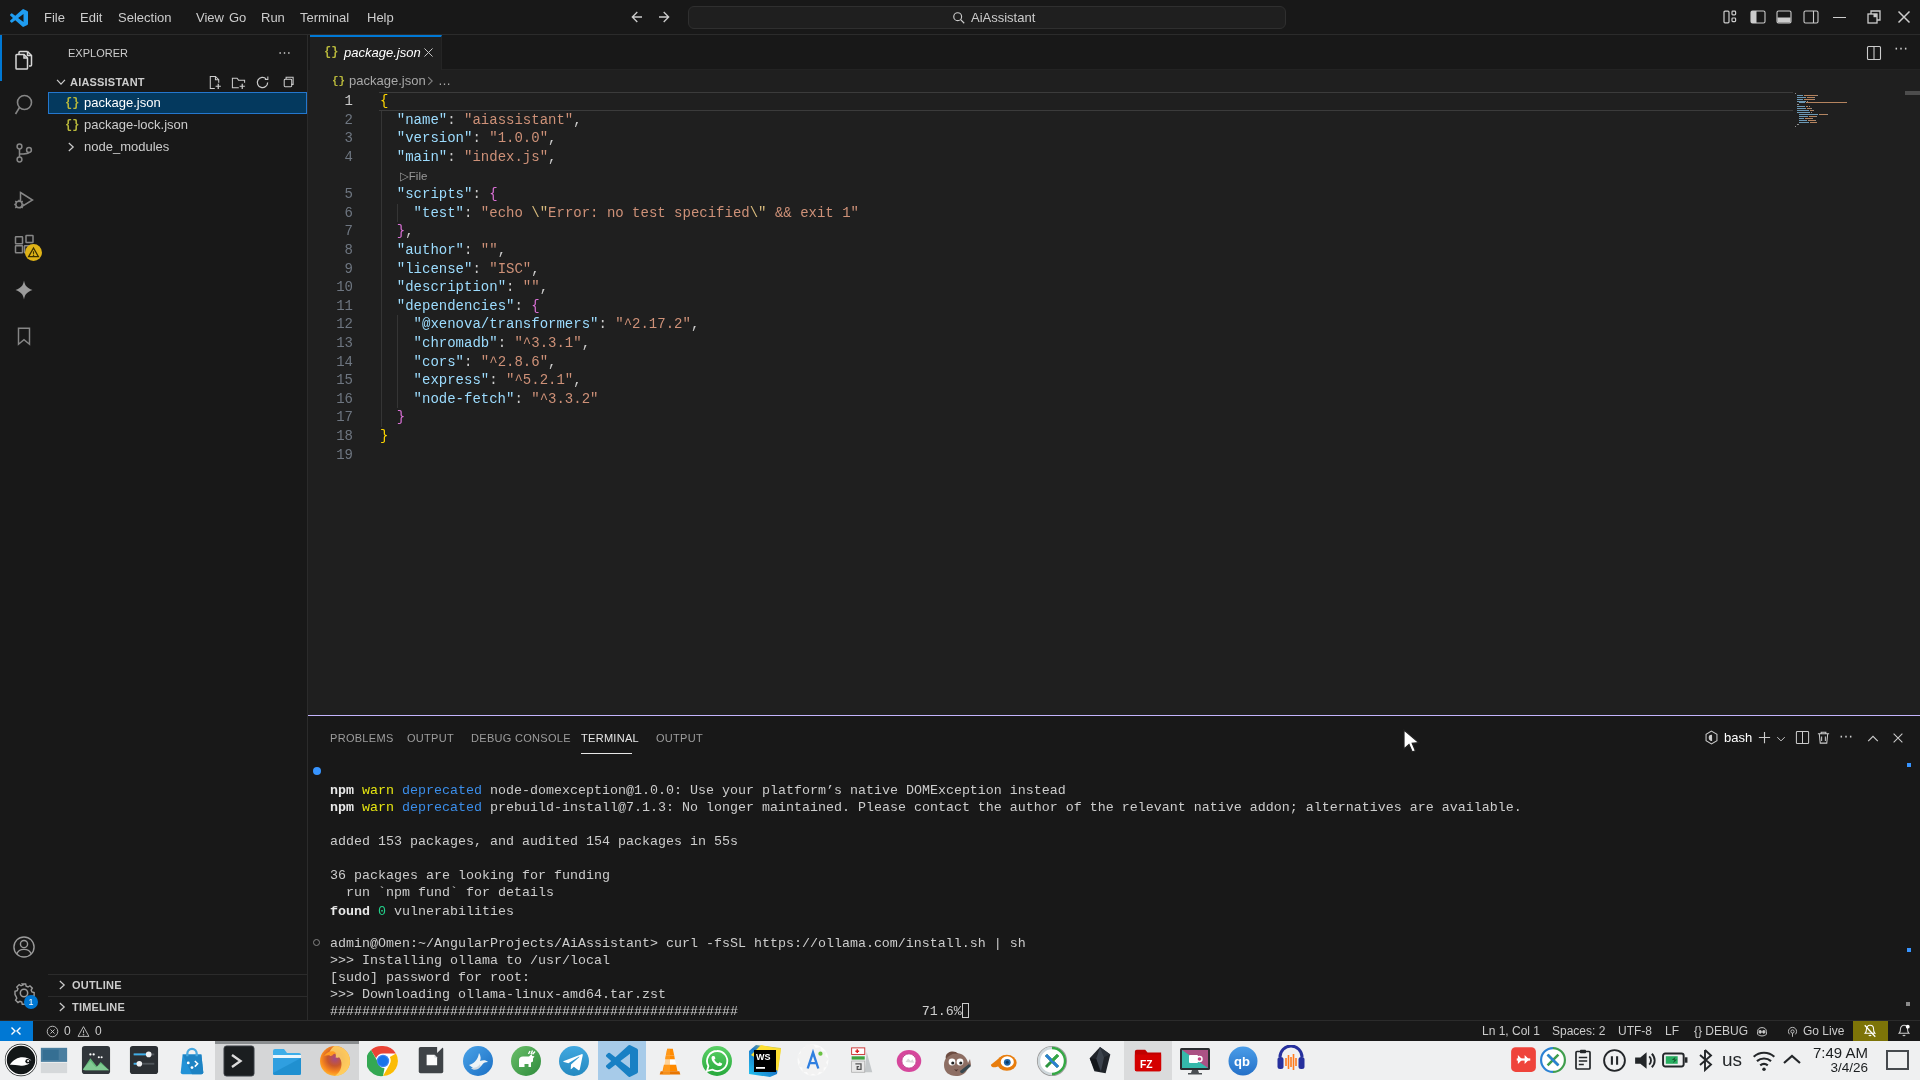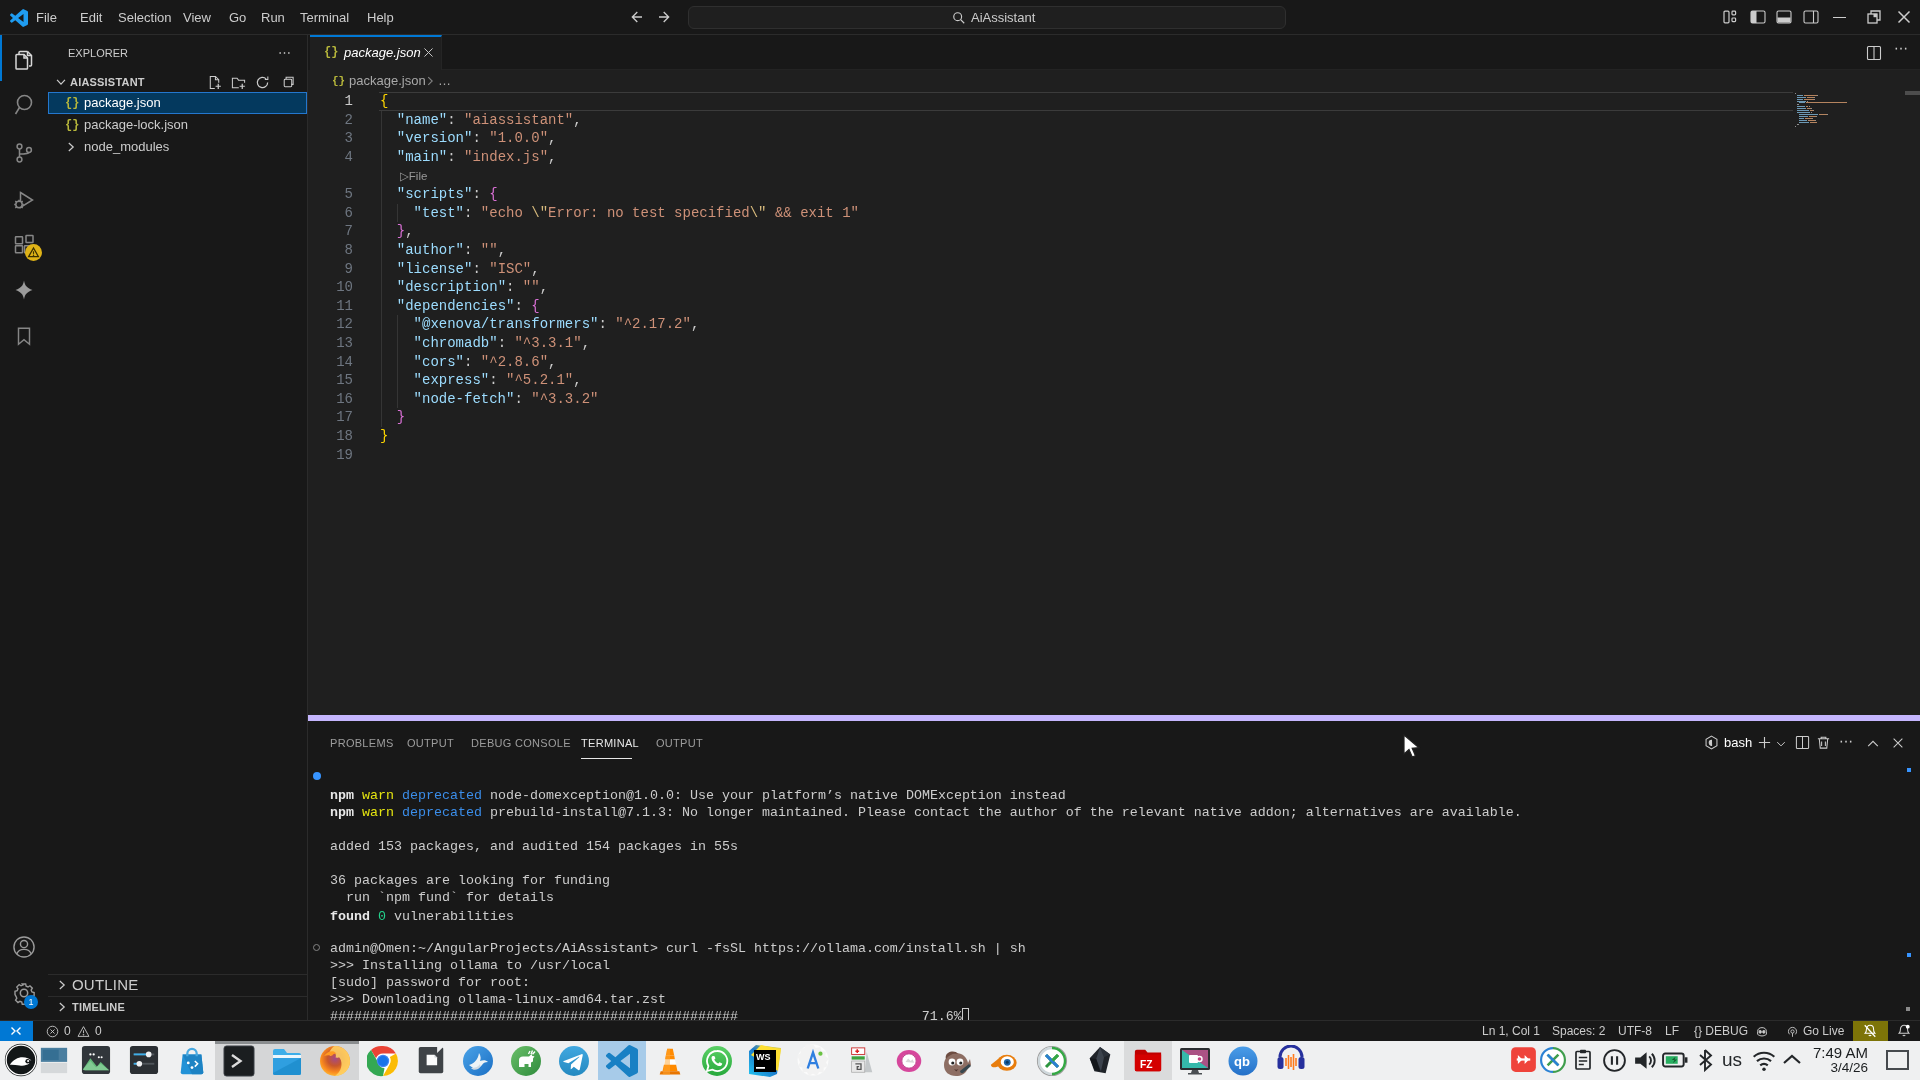--- a/index.html
+++ b/index.html
@@ -15,41 +15,41 @@
 
 #sidebar{position:absolute;top:35px;left:48px;width:260px;height:985px;background:#181818;border-right:1px solid #2b2b2b}
 
 #tabbar{position:absolute;top:35px;left:308px;width:1612px;height:35px;background:#181818}
 #breadcrumb{position:absolute;top:70px;left:308px;width:1612px;height:22px;background:#1f1f1f;color:#a9a9a9;font-size:13px}
 #editor{position:absolute;top:92px;left:308px;width:1612px;height:623px;background:#1f1f1f}
 .ln{position:absolute;width:40px;text-align:right;color:#6e7681;font-family:"Liberation Mono",monospace;font-size:14px;height:19px;line-height:19px}
 .cl{position:absolute;left:72px;height:19px;line-height:19px;white-space:pre;font-family:"Liberation Mono",monospace;font-size:14px;color:#cccccc}
 .tk-k{color:#9cdcfe}.tk-s{color:#ce9178}.tk-p{color:#cccccc}.tk-b1{color:#ffd700}.tk-b2{color:#da70d6}.tk-e{color:#d7ba7d}
 
-#panel{position:absolute;top:715px;left:308px;width:1612px;height:305px;background:#181818;border-top:6px solid #c4b5fd}
+#panel{position:absolute;top:715px;left:308px;width:1612px;height:305px;background:#181818;border-top:1px solid #c4b5fd}
 .ptab{position:absolute;top:0;height:44px;line-height:44px;font-size:11px;letter-spacing:.3px;color:#9d9d9d}
 .tl{position:absolute;left:22px;height:17px;line-height:17px;white-space:pre;font-family:"Liberation Mono",monospace;font-size:13.34px;color:#cccccc}
 .t-y{color:#e5e510}.t-b{color:#3b8eea}.t-g{color:#23d18b}.t-n{color:#e8e8e8;font-weight:bold}
 
 #statusbar{position:absolute;top:1020px;left:0;width:1920px;height:21px;background:#181818;border-top:1px solid #2b2b2b;color:#cccccc;font-size:12px}
 .sbi{position:absolute;top:0;height:20px;line-height:20px}
 
 #taskbar{position:absolute;top:1041px;left:0;width:1920px;height:39px;background:#eff0f1}
 .cell{position:absolute;top:0;height:39px;width:48px}
 </style></head><body>
 <div id="root">
 
 <div id="titlebar">
 <svg class="abs" style="left:10px;top:9px" width="18" height="18" viewBox="0 0 24 24">
         <path fill="#1f9cf0" d="M23.15 2.587L18.21.21a1.494 1.494 0 0 0-1.705.29l-9.46 8.63-4.12-3.128a.999.999 0 0 0-1.276.057L.327 7.261A1 1 0 0 0 .326 8.74L3.899 12 .326 15.26a1 1 0 0 0 .001 1.479L1.65 17.94a.999.999 0 0 0 1.276.057l4.12-3.128 9.46 8.63a1.492 1.492 0 0 0 1.704.29l4.942-2.377A1.5 1.5 0 0 0 24 20.06V3.939a1.5 1.5 0 0 0-.85-1.352zm-5.146 14.861L10.826 12l7.178-5.448v10.896z"></path>
       </svg>
-<div class="menu" style="left:36px">File</div>
+<div class="menu" style="left:44px">File</div>
 <div class="menu" style="left:80px">Edit</div>
 <div class="menu" style="left:118px">Selection</div>
-<div class="menu" style="left:183px">View</div>
+<div class="menu" style="left:196px">View</div>
 <div class="menu" style="left:229px">Go</div>
 <div class="menu" style="left:261px">Run</div>
 <div class="menu" style="left:300px">Terminal</div>
 <div class="menu" style="left:367px">Help</div>
 <svg class="abs" style="left:629px;top:9px" width="16" height="16" viewBox="0 0 16 16" fill="none" stroke="#cccccc" stroke-width="1.3">
         <path d="M10.5 3 5.5 8l5 5M5.5 8h9.7" transform="translate(-2.2,0)"></path>
       </svg>
 <svg class="abs" style="left:656px;top:9px" width="16" height="16" viewBox="0 0 16 16" fill="none" stroke="#cccccc" stroke-width="1.3">
         <path d="M5.5 3l5 5-5 5M10.5 8H.8" transform="translate(2.2,0)"></path>
       </svg>
@@ -172,21 +172,21 @@
 <div class="abs mono" style="left:17px;top:79px;width:16px;height:22px;line-height:22px;font-size:12px;font-weight:bold;color:#b7b73b">{}</div>
 <div class="abs" style="left:36px;top:79px;height:22px;line-height:22px;color:#cccccc;font-size:13px">package-lock.json</div>
 <svg class="abs" style="left:16px;top:105px" width="14" height="14" viewBox="0 0 16 16" fill="none" stroke="#cccccc" stroke-width="1.4">
         <path d="M5.5 3.5L10.5 8l-5 4.5"></path>
       </svg>
 <div class="abs" style="left:36px;top:101px;height:22px;line-height:22px;color:#cccccc;font-size:13px">node_modules</div>
 <div class="abs" style="left:0;top:939px;width:260px;height:1px;background:#2b2b2b"></div>
 <svg class="abs" style="left:7px;top:943px" width="14" height="14" viewBox="0 0 16 16" fill="none" stroke="#cccccc" stroke-width="1.4">
         <path d="M5.5 3.5L10.5 8l-5 4.5"></path>
       </svg>
-<div class="abs" style="left:24px;top:940px;height:20px;line-height:20px;color:#cccccc;font-size:15px;font-weight:normal;letter-spacing:.2px">OUTLINE</div>
+<div class="abs" style="left:24px;top:940px;height:20px;line-height:20px;color:#cccccc;font-size:11px;font-weight:bold;letter-spacing:.2px">OUTLINE</div>
 <div class="abs" style="left:0;top:961px;width:260px;height:1px;background:#2b2b2b"></div>
 <svg class="abs" style="left:7px;top:965px" width="14" height="14" viewBox="0 0 16 16" fill="none" stroke="#cccccc" stroke-width="1.4">
         <path d="M5.5 3.5L10.5 8l-5 4.5"></path>
       </svg>
 <div class="abs" style="left:24px;top:962px;height:20px;line-height:20px;color:#cccccc;font-size:11px;font-weight:bold;letter-spacing:.2px">TIMELINE</div>
 </div>
 <div id="tabbar">
 <div class="abs" style="left:2px;top:0;width:132px;height:35px;background:#1f1f1f;border-top:2px solid #0078d4;border-right:1px solid #252525"></div>
 <div class="abs" style="left:134px;top:34px;width:1478px;height:1px;background:#232323"></div>
 <div class="abs mono" style="left:16px;top:0px;width:18px;height:35px;line-height:35px;font-size:12px;font-weight:bold;color:#b7b73b">{}</div>

